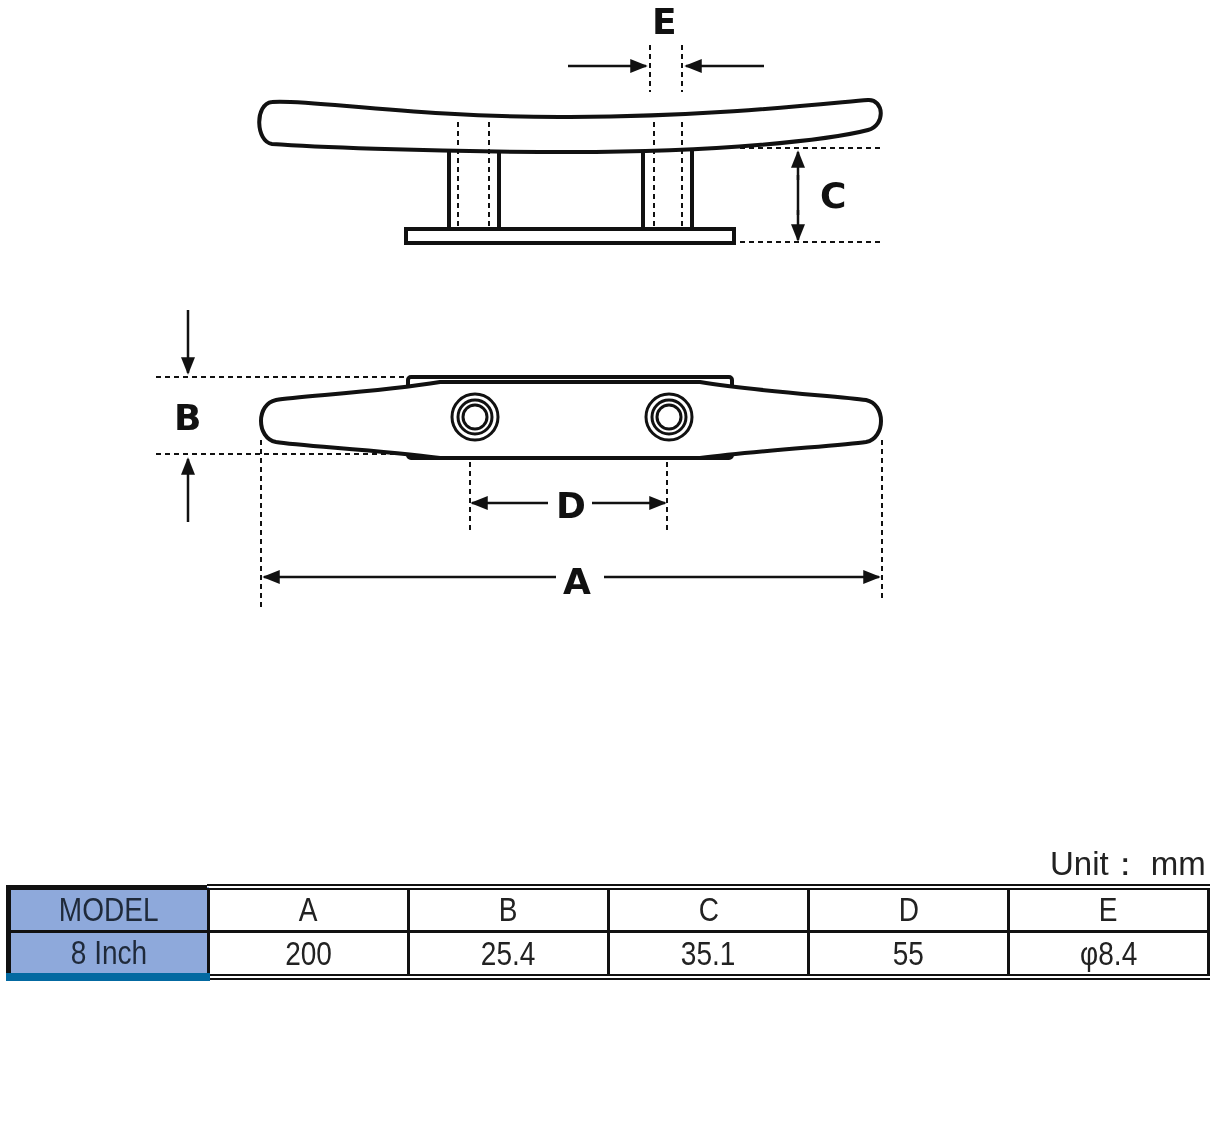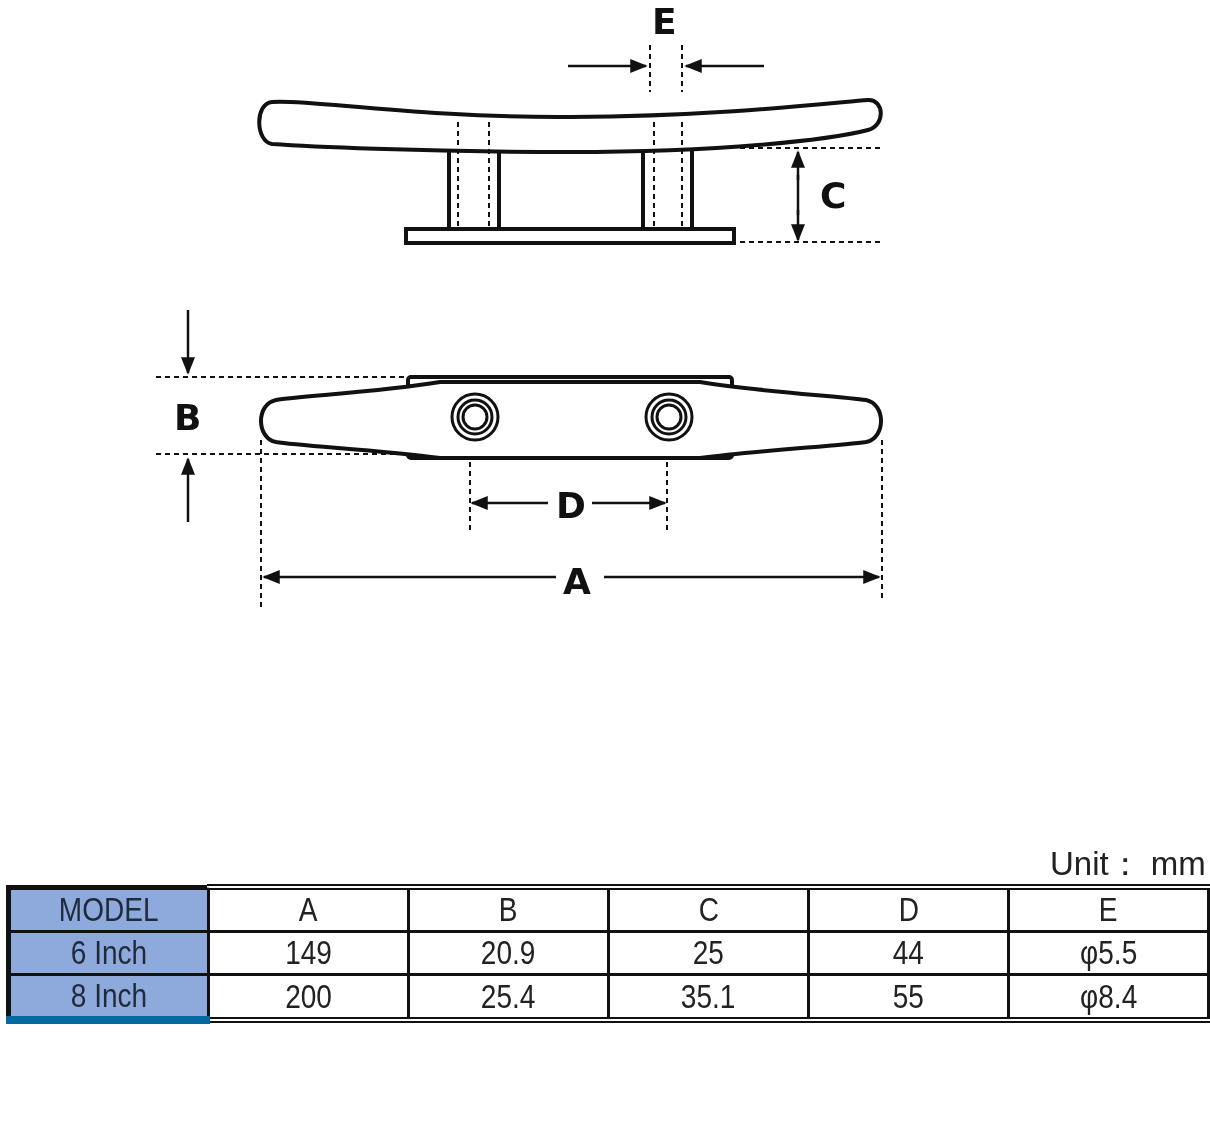--- a/index.html
+++ b/index.html
@@ -125,28 +125,20 @@
   <tbody>
       <tr>
     <th class="model-cell"><span class="narrow">MODEL</span></th>
     <th><span class="narrow">A</span></th>
     <th><span class="narrow">B</span></th>
     <th><span class="narrow">C</span></th>
     <th><span class="narrow">D</span></th>
     <th class="last-col"><span class="narrow">E</span></th>
   </tr>
   <tr>
-    <td class="model-cell"><span class="narrow">6 Inch</span></td>
-    <td><span class="narrow">149</span></td>
-    <td><span class="narrow">20.9</span></td>
-    <td><span class="narrow">25</span></td>
-    <td><span class="narrow">44</span></td>
-    <td class="last-col"><span class="narrow">φ5.5</span></td>
-  </tr>
-  <tr>
     <td class="model-cell"><span class="narrow">8 Inch</span></td>
     <td><span class="narrow">200</span></td>
     <td><span class="narrow">25.4</span></td>
     <td><span class="narrow">35.1</span></td>
     <td><span class="narrow">55</span></td>
     <td class="last-col"><span class="narrow">φ8.4</span></td>
   </tr>
 </tbody>
   </table>
 

